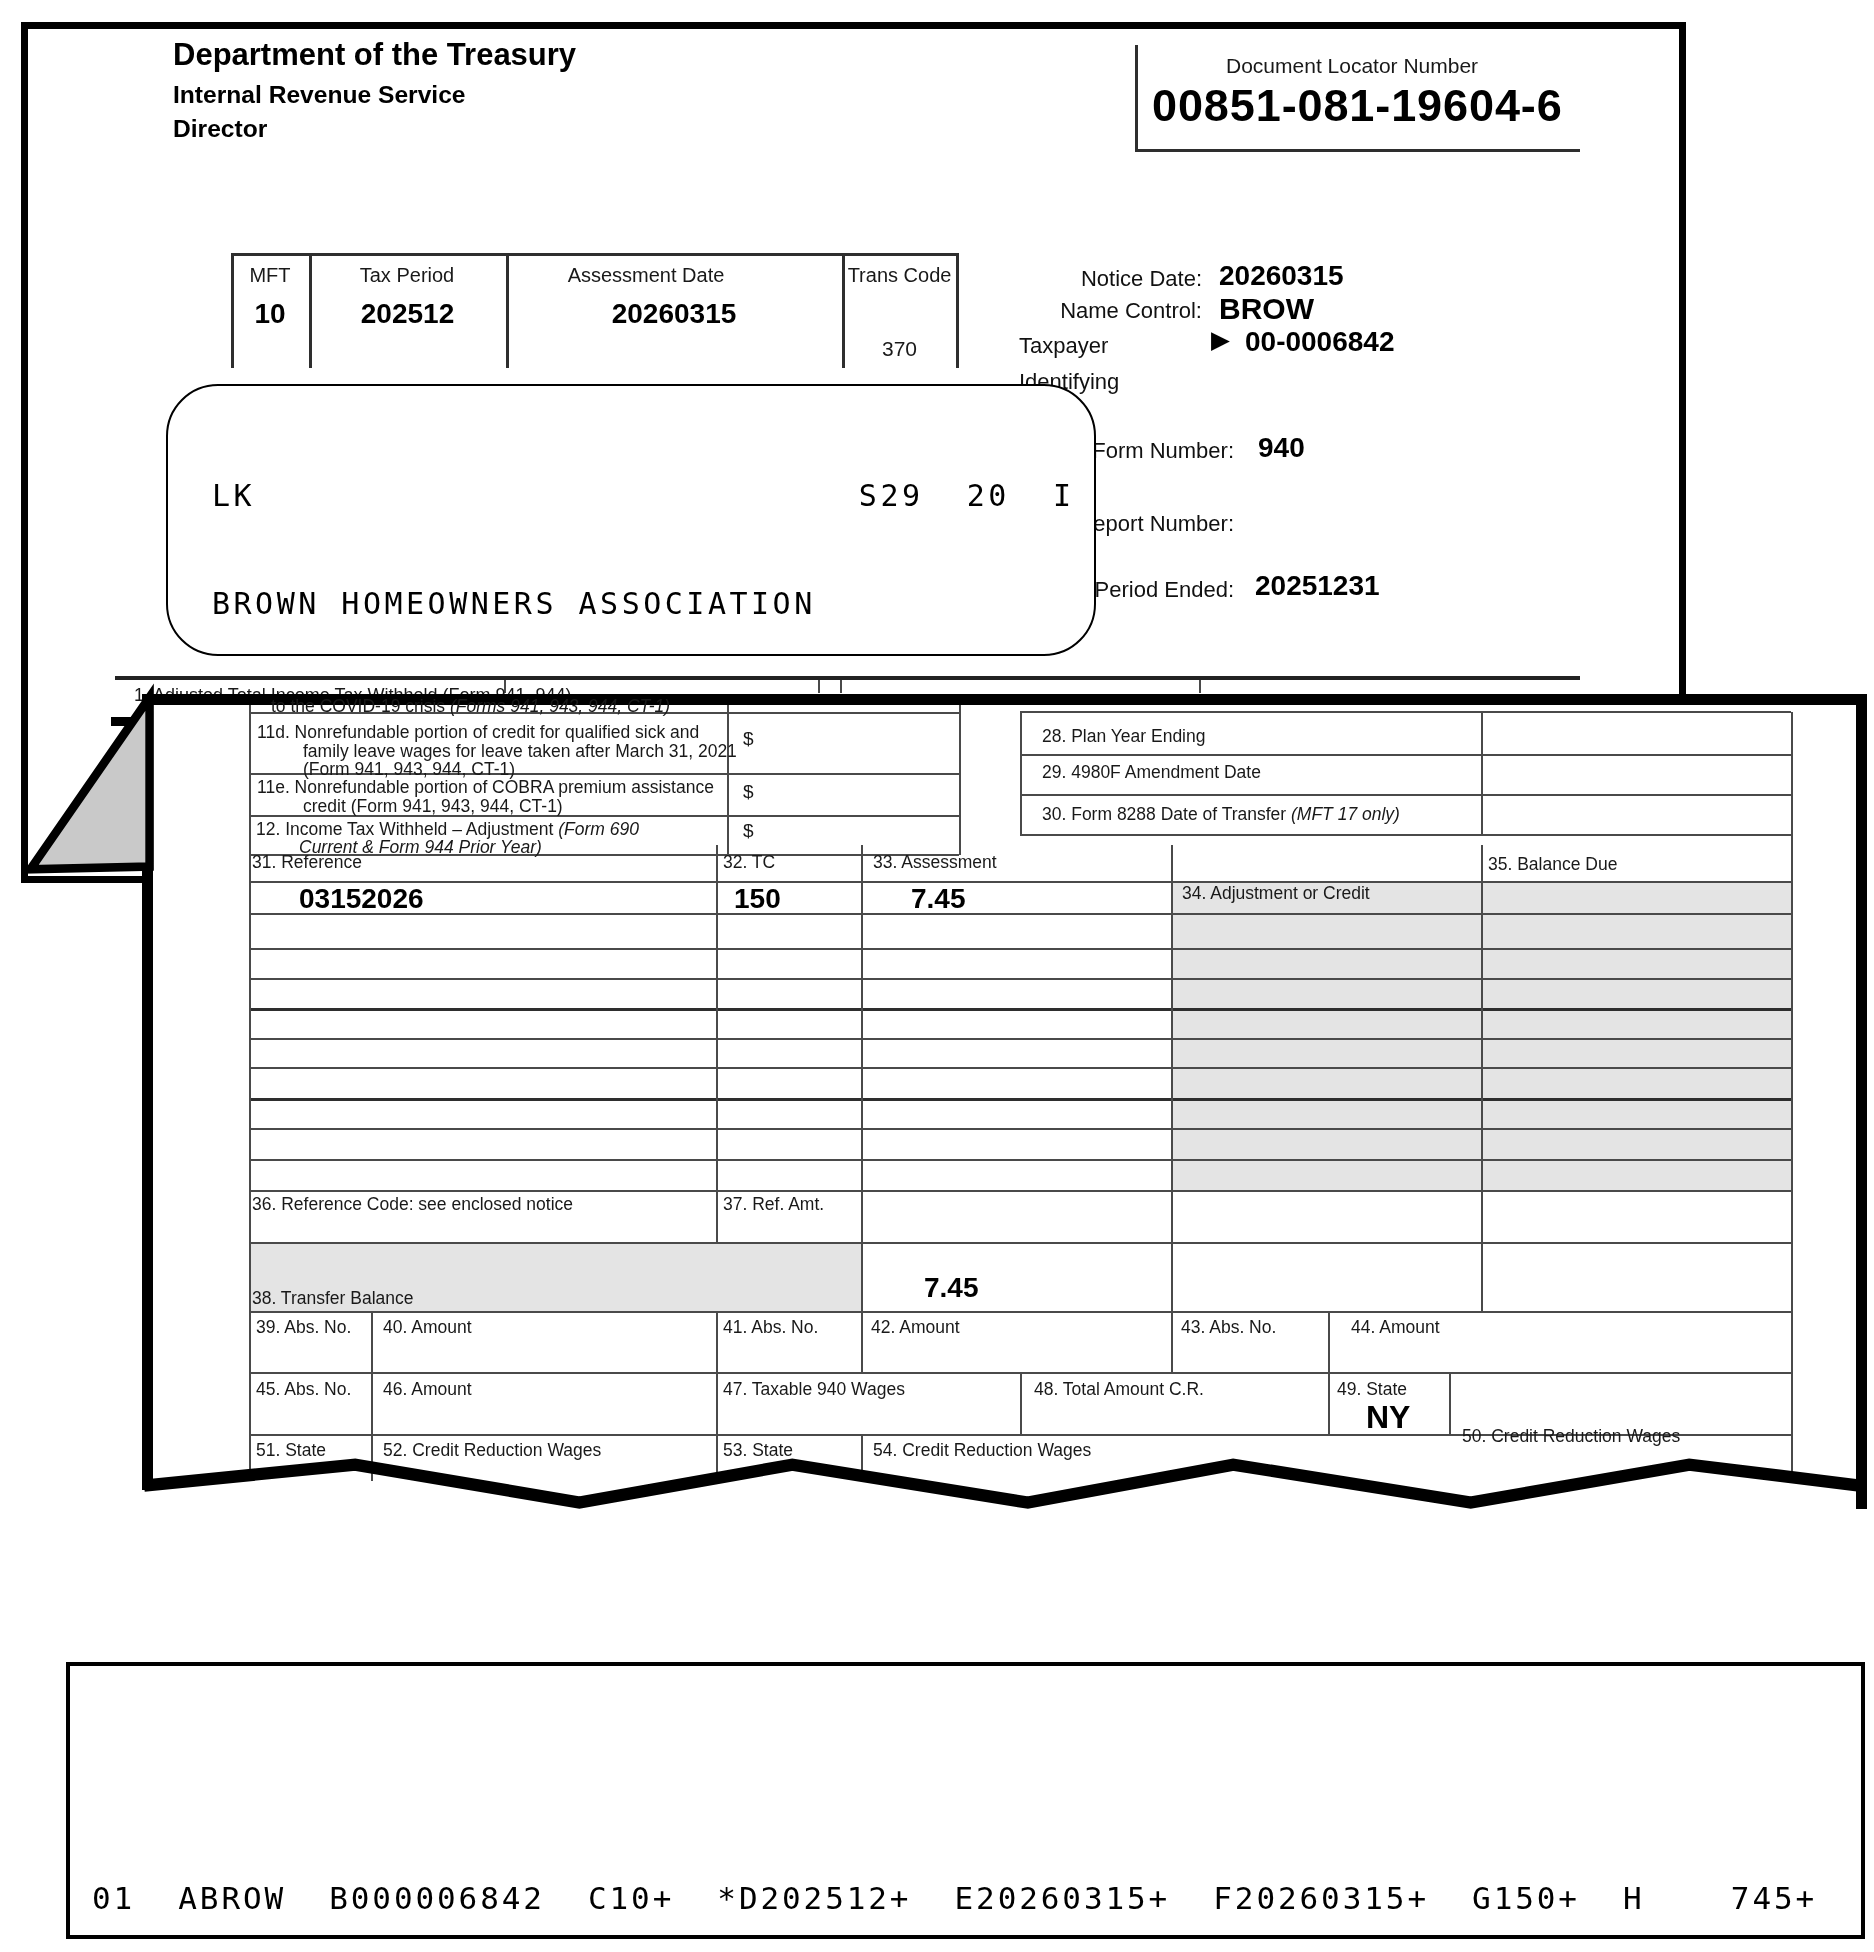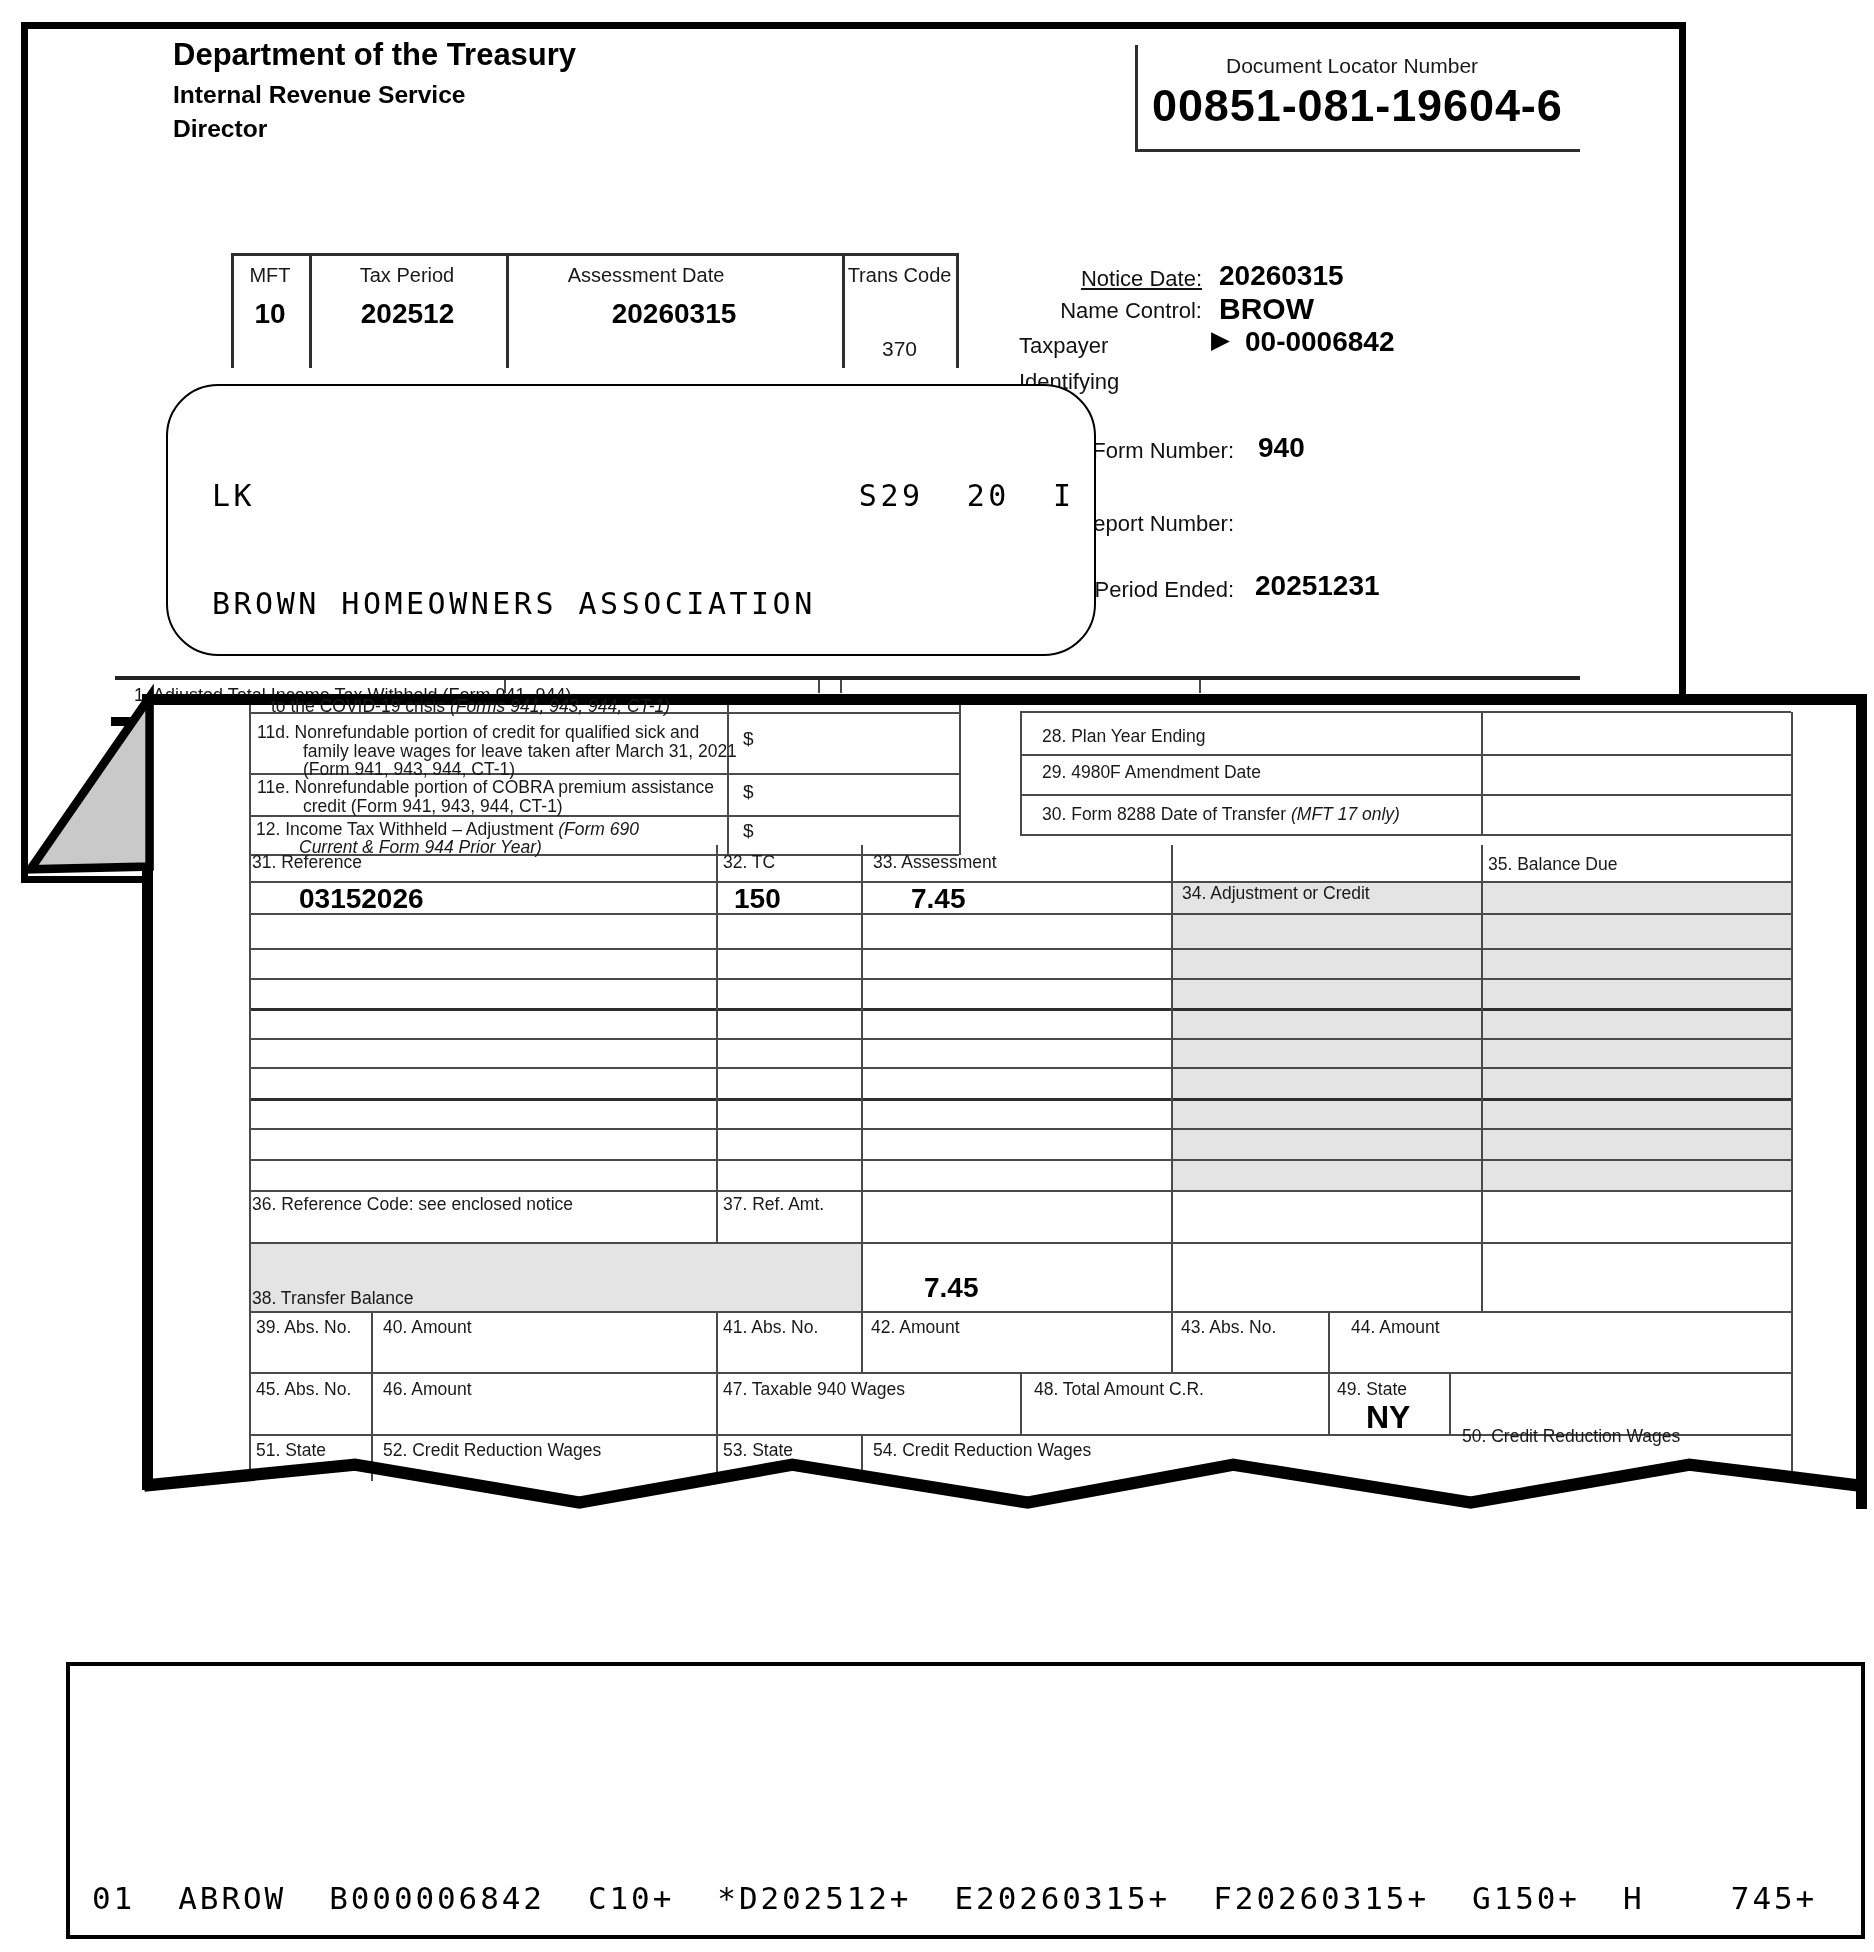--- a/index.html
+++ b/index.html
@@ -44,21 +44,21 @@
     <div class="vl dk" style="left:928px;top:224px;height:115px;"></div>
     <div class="lbl ctr" style="left:203px;top:236px;width:78px;font-size:20px;">MFT</div>
     <div class="lbl ctr" style="left:281px;top:236px;width:196px;font-size:20px;">Tax Period</div>
     <div class="lbl ctr" style="left:478px;top:236px;width:280px;font-size:20px;">Assessment Date</div>
     <div class="lbl ctr" style="left:814px;top:236px;width:115px;font-size:20px;">Trans Code</div>
     <div class="bval ctr" style="left:203px;top:271px;width:78px;">10</div>
     <div class="bval ctr" style="left:281px;top:271px;width:197px;">202512</div>
     <div class="bval ctr" style="left:478px;top:271px;width:336px;">20260315</div>
     <div class="lbl ctr" style="left:814px;top:309px;width:115px;font-size:21px;">370</div>
 
-    <div class="flbl rt" style="left:918px;top:238px;width:256px;text-decoration:underline;">Notice Date:</div>
+    <div class="flbl rt" style="left:918px;top:238px;width:256px;">Notice Date:</div>
     <div class="bval" style="left:1191px;top:233px;">20260315</div>
     <div class="flbl rt" style="left:918px;top:270px;width:256px;">Name Control:</div>
     <div class="bval" style="left:1191px;top:265px;font-size:30px;">BROW</div>
     <div class="flbl" style="left:991px;top:305px;">Taxpayer</div>
     <div class="abs" style="left:1183px;top:299px;font-size:24.6px;line-height:1;color:#000;">▶</div>
     <div class="bval" style="left:1217px;top:299px;">00-0006842</div>
     <div class="flbl" style="left:991px;top:341px;">Identifying</div>
     <div class="flbl rt" style="left:922px;top:410px;width:284px;">Form Number:</div>
     <div class="bval" style="left:1230px;top:405px;">940</div>
     <div class="flbl rt" style="left:922px;top:483px;width:284px;">Report Number:</div>

